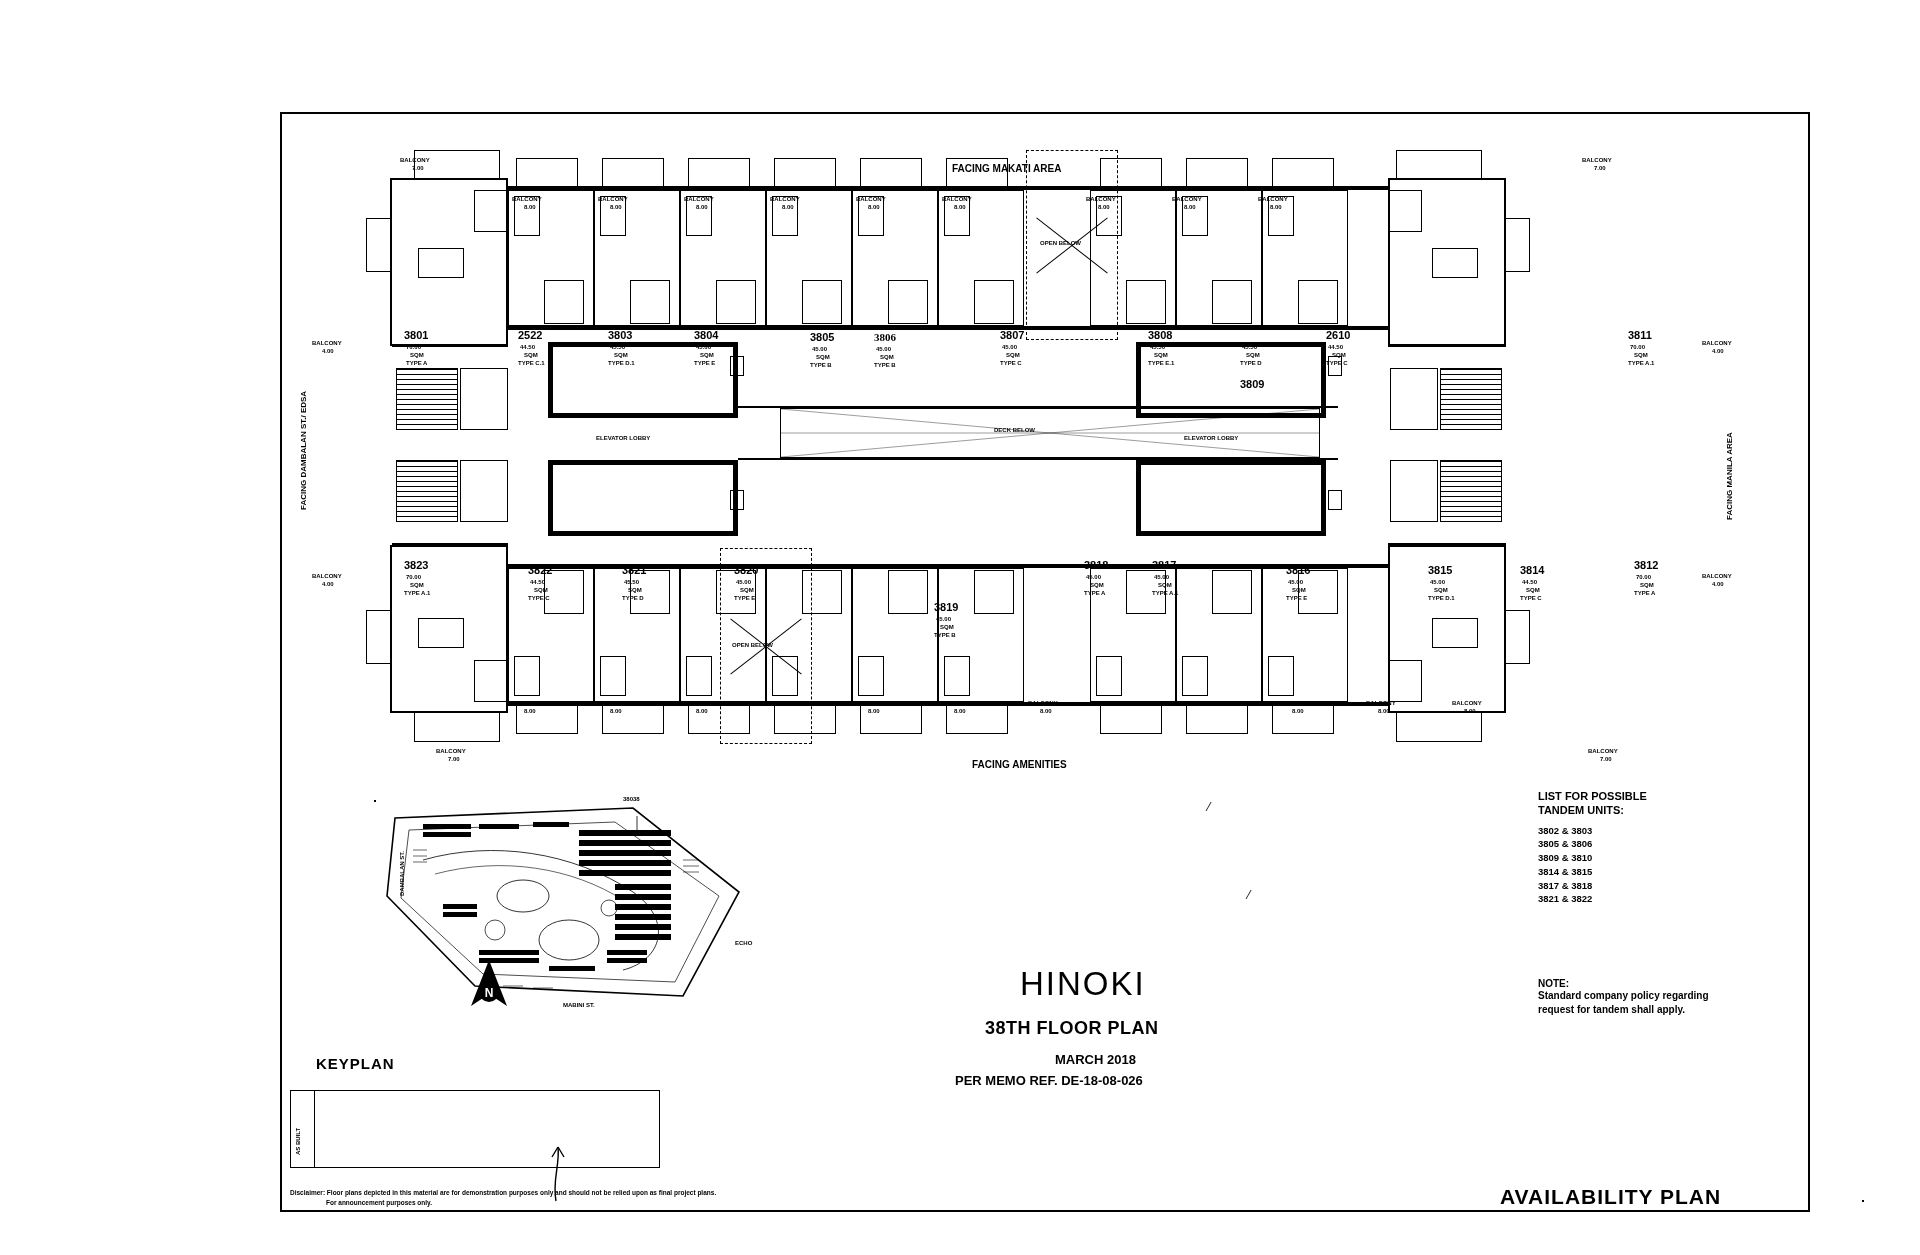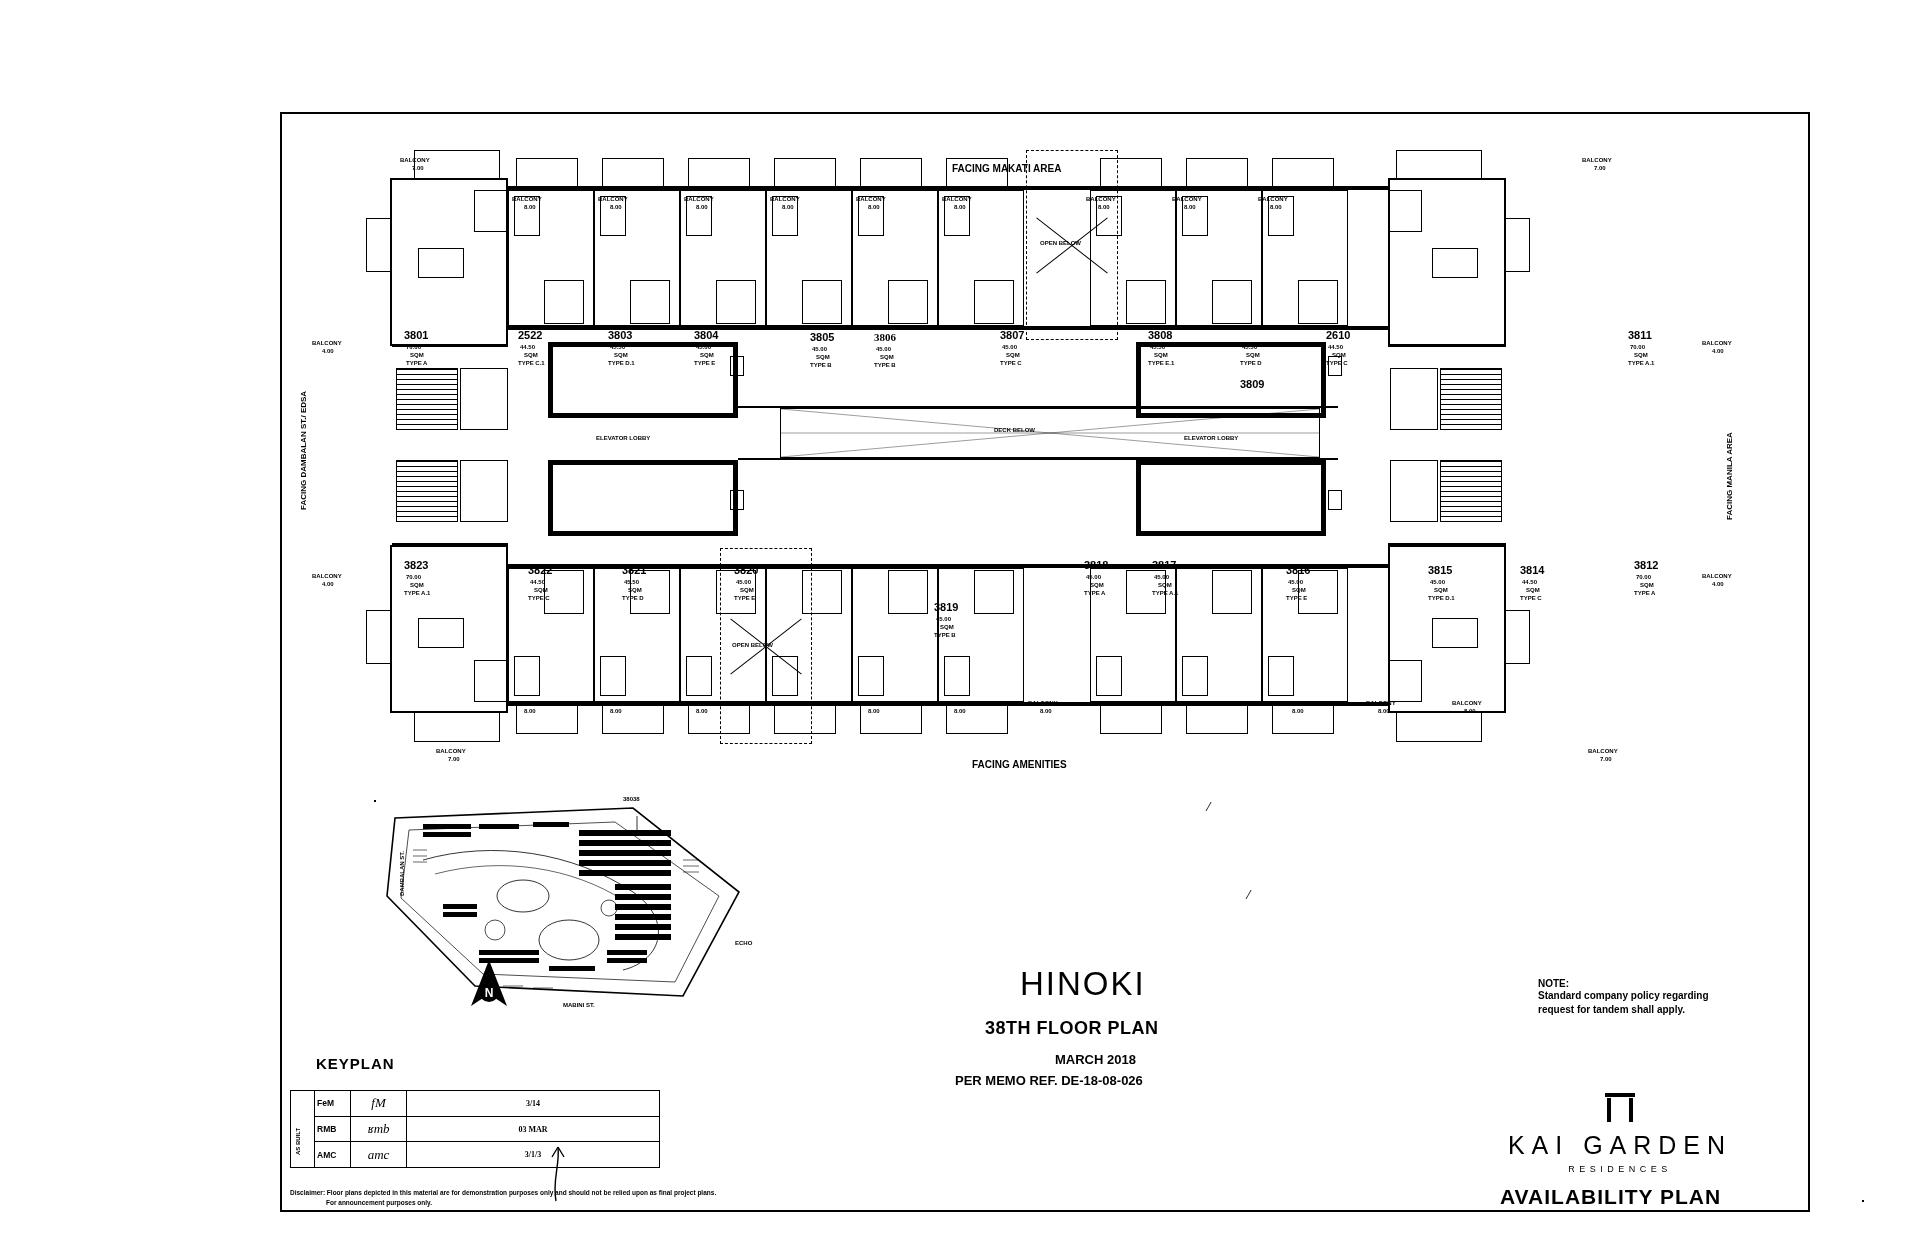--- a/index.html
+++ b/index.html
@@ -680,61 +680,43 @@
   <div class="t lg" style="left:316px; top:1056px; font-size:15px; letter-spacing:1px;">KEYPLAN</div>
 
   <div class="arrow-annot" style="left:1208px; top:800px;">⁄</div>
   <div class="arrow-annot" style="left:1248px; top:888px;">⁄</div>
 
   <div class="title-hinoki">HINOKI</div>
   <div class="title-floor">38TH FLOOR PLAN</div>
   <div class="title-date">MARCH 2018</div>
   <div class="title-memo">PER MEMO REF. DE-18-08-026</div>
 
-  <div class="brand">
-    <div class="brand-mark">
-      <svg width="40" height="34" viewBox="0 0 40 34">
-        <rect x="7" y="8" width="4" height="24" fill="#000"></rect>
-        <rect x="29" y="8" width="4" height="24" fill="#000"></rect>
-        <rect x="5" y="3" width="30" height="4" fill="#000"></rect>
-      </svg>
-    </div>
-    <div class="brand-name">KAI GARDEN</div>
-    <div class="brand-sub">RESIDENCES</div>
+  <div class="availability">AVAILABILITY PLAN</div>
+
+  <div class="tandem">
+    <div class="tandem-title">LIST FOR POSSIBLE</div>
+    <div class="tandem-title" style="margin-bottom:6px;">TANDEM UNITS:</div>
+    <div class="tandem-item">3802 &amp; 3803</div>
+    <div class="tandem-item">3805 &amp; 3806</div>
+    <div class="tandem-item">3809 &amp; 3810</div>
+    <div class="tandem-item">3814 &amp; 3815</div>
+    <div class="tandem-item">3817 &amp; 3818</div>
+    <div class="tandem-item">3821 &amp; 3822</div>
   </div>
-  <div class="availability">AVAILABILITY PLAN</div>
-
 
   <div class="note">
     <div class="note-title">NOTE:</div>
     <div class="note-body">Standard company policy regarding</div>
     <div class="note-body">request for tandem shall apply.</div>
   </div>
 
   <div class="sigblock">
     <div class="sig-col">
       <div class="sig-rot">AS BUILT</div>
     </div>
-    <div class="sig-rows">
-      <div class="sig-row">
-        <div class="sig-name">FeM</div>
-        <div class="sig-mark">fM</div>
-        <div class="sig-date">3/14</div>
-      </div>
-      <div class="sig-row">
-        <div class="sig-name">RMB</div>
-        <div class="sig-mark">ʁmb</div>
-        <div class="sig-date">03 MAR</div>
-      </div>
-      <div class="sig-row">
-        <div class="sig-name">AMC</div>
-        <div class="sig-mark">amc</div>
-        <div class="sig-date">3/1/3</div>
-      </div>
-    </div>
   </div>
 
   <svg style="position:absolute; left:540px; top:1145px;" width="40" height="60">
     <path d="M16,56 C12,36 20,20 18,2" stroke="#000" fill="none" stroke-width="1.4"></path>
     <path d="M18,2 L12,12 M18,2 L24,12" stroke="#000" fill="none" stroke-width="1.4"></path>
   </svg>
 
   <div class="disclaimer">
     <div>Disclaimer:  Floor plans depicted in this material are for demonstration purposes only and should not be relied upon as final project plans.</div>
     <div class="ln2">For announcement purposes only.</div>

